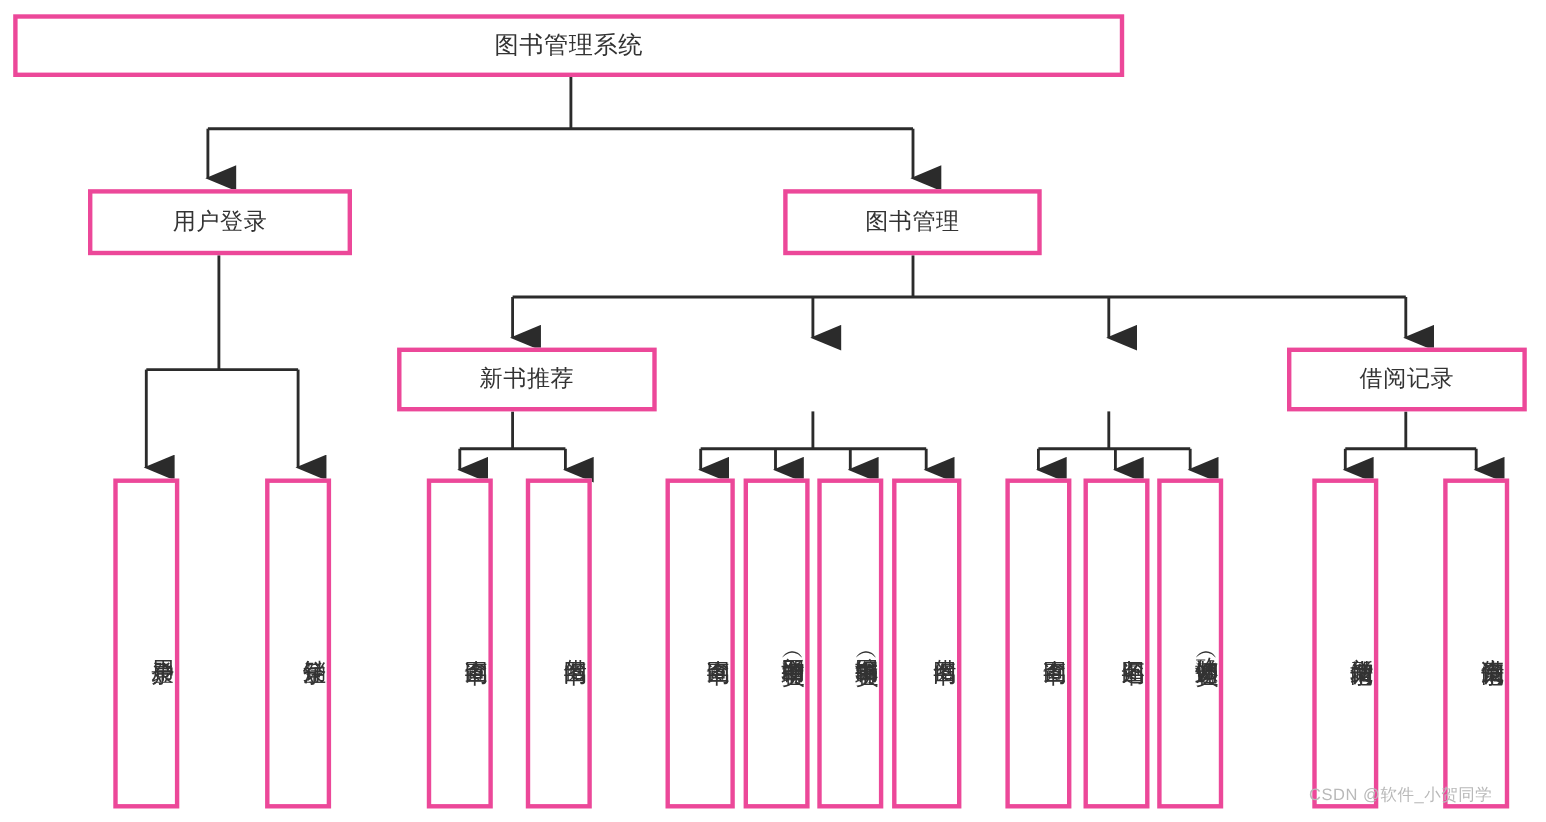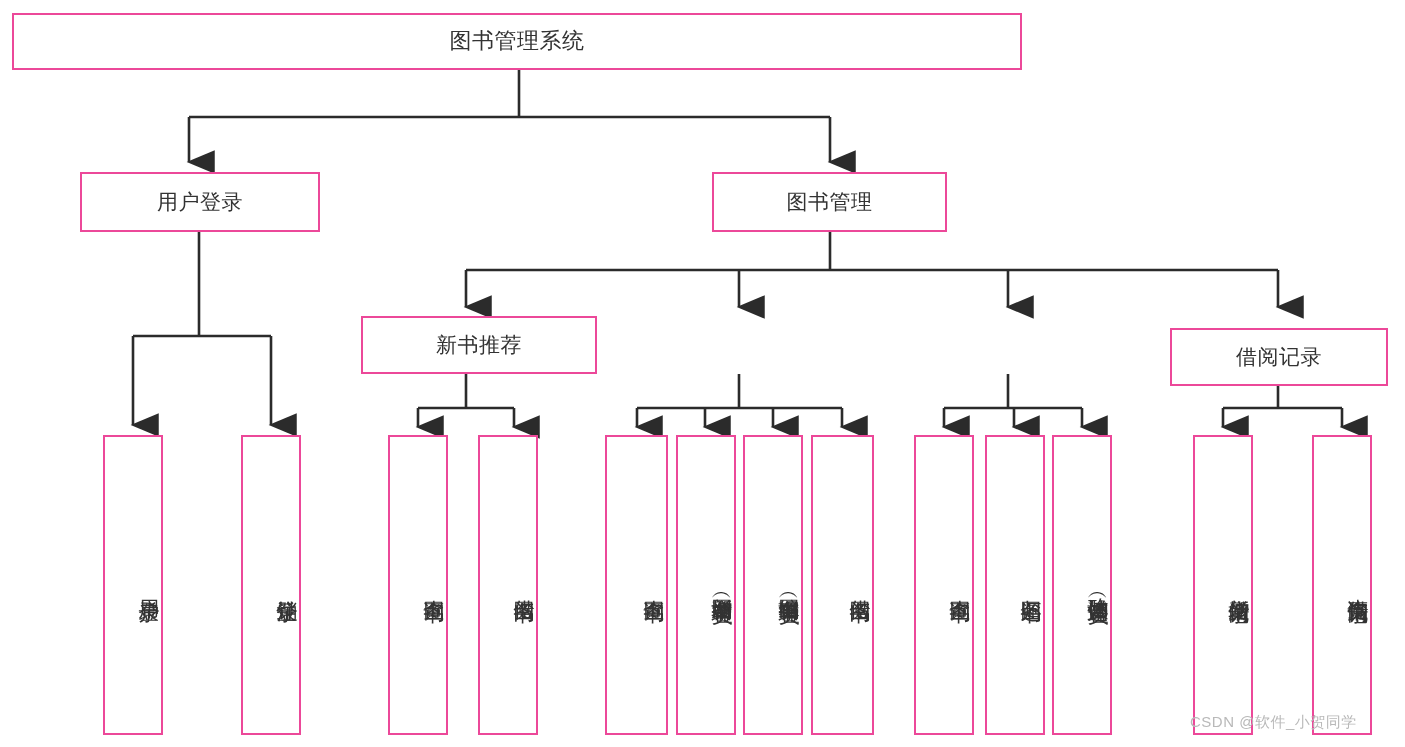--- a/index.html
+++ b/index.html
@@ -21,21 +21,21 @@
   #edges {
     position: absolute;
     left: 0;
     top: 0;
     width: 1405px;
     height: 747px;
   }
   .node {
     position: absolute;
     box-sizing: border-box;
-    border: 2px solid #ec4899;
+    border: 4px solid #ec4899;
     background: #ffffff;
     color: #333333;
     display: flex;
     align-items: center;
     justify-content: center;
     text-align: center;
     z-index: 2;
   }
   .node.h {
     font-size: 21px;
@@ -126,21 +126,21 @@
   <div class="node h root" style="left:12px; top:13px; width:1010px; height:57px;">图书管理系统</div>
 
   <div class="node h" style="left:80px; top:172px; width:240px; height:60px;">用户登录</div>
 
   <div class="node h" style="left:712px; top:172px; width:235px; height:60px;">图书管理</div>
 
   <div class="node h" style="left:361px; top:316px; width:236px; height:58px;">新书推荐</div>
 
 
 
-  <div class="node h" style="left:1170px; top:316px; width:218px; height:58px;margin-top:12px;">借阅记录</div>
+  <div class="node h" style="left:1170px; top:316px; width:218px; height:58px;">借阅记录</div>
 
   <div class="node v" style="left:103px; top:435px; width:60px; height:300px;">用户登录</div>
 
   <div class="node v" style="left:241px; top:435px; width:60px; height:300px;">注销登录</div>
 
   <div class="node v" style="left:388px; top:435px; width:60px; height:300px;">查询图书</div>
 
   <div class="node v" style="left:478px; top:435px; width:60px; height:300px;">借阅图书</div>
 
   <div class="node v" style="left:605px; top:435px; width:63px; height:300px;">查询图书</div>

